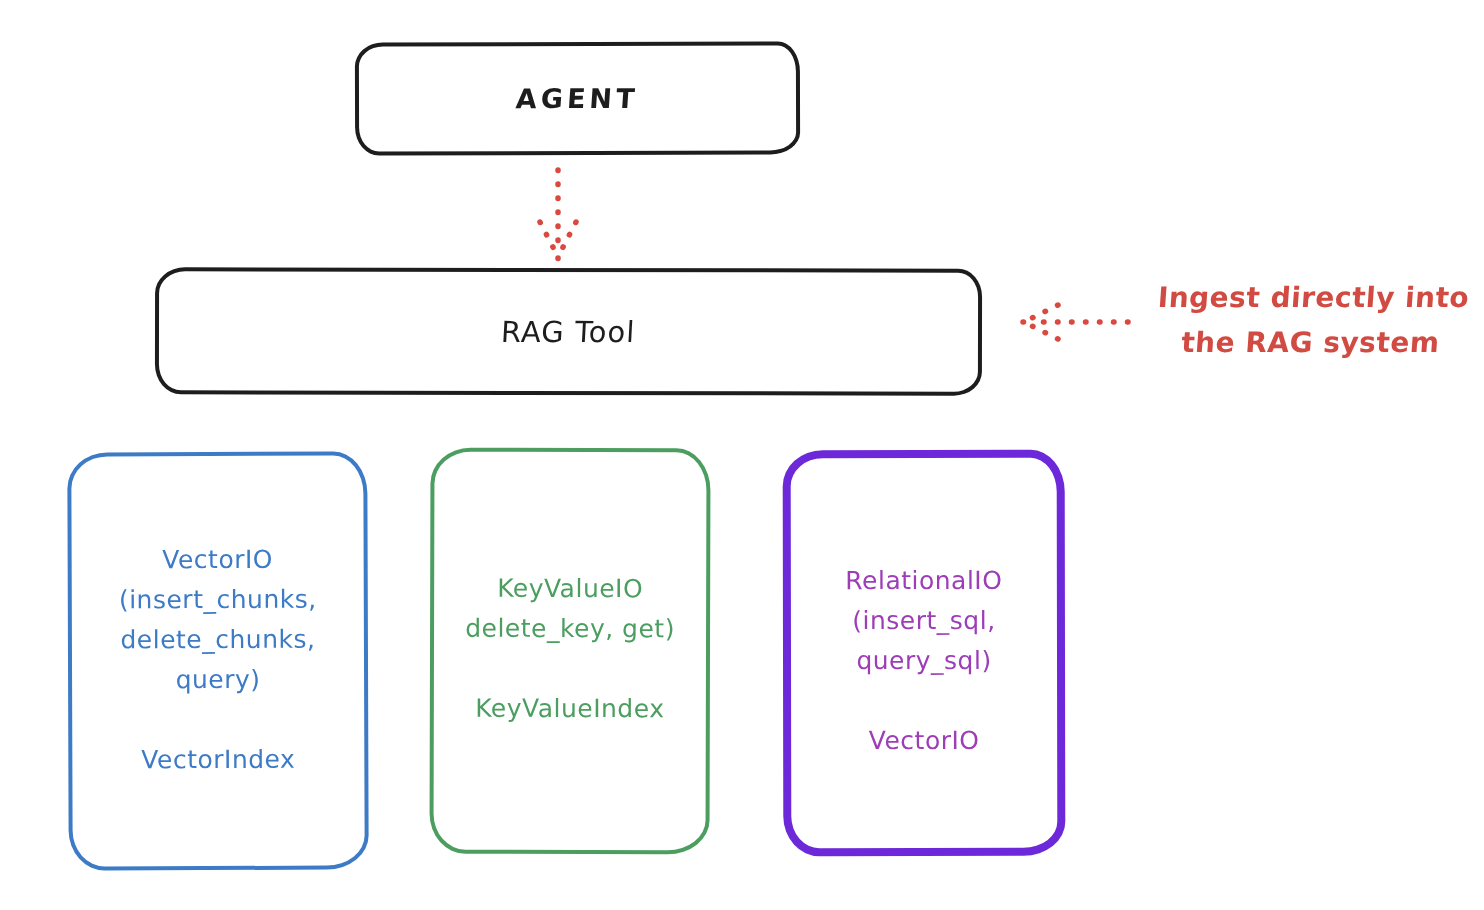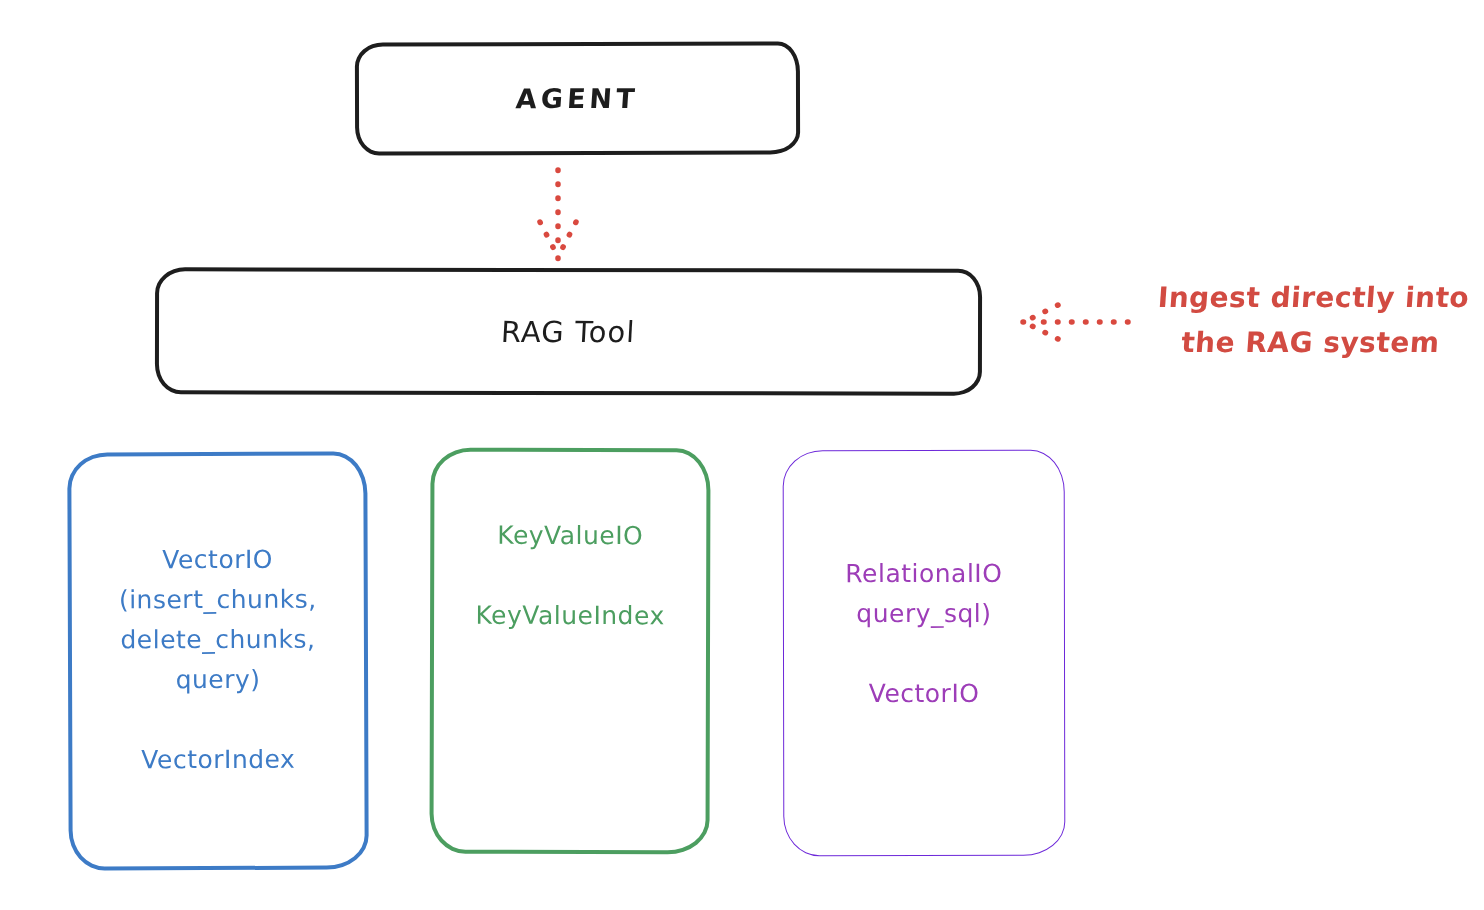--- a/index.html
+++ b/index.html
@@ -71,33 +71,33 @@
   }
   #key-value-io-node {
     left: 430px; top: 448px;
     width: 280px; height: 406px;
     border: 4px solid #4c9e60;
     transform: rotate(0.15deg);
   }
   #relational-io-node {
     left: 783px; top: 450px;
     width: 282px; height: 406px;
-    border: 1px solid #6d28d9;
+    border: 8px solid #6d28d9;
     transform: rotate(-0.1deg);
   }
   .store-text {
     width: 100%;
     text-align: center;
     font-size: 25px;
     line-height: 40px;
     white-space: nowrap;
     letter-spacing: 0.5px;
   }
   #vector-io-node .store-text { color: #3d7bc6; padding-top: 84px; }
-  #key-value-io-node .store-text { color: #4c9e60; padding-top: 64px; }
+  #key-value-io-node .store-text { color: #4c9e60; padding-top: 117px; }
   #relational-io-node .store-text { color: #9d3db8; padding-top: 103px; }
   .index-label { margin-top: 40px; }
 
   
   #ingest-annotation {
     position: absolute;
     left: 1140px; top: 275px;
     width: 344px;
     text-align: center;
     color: #d24b42;
@@ -142,27 +142,29 @@
       <div>(insert_chunks,</div>
       <div>delete_chunks,</div>
       <div>query)</div>
       <div class="index-label">VectorIndex</div>
     </div>
   </div>
 
   <div class="node store-node" id="key-value-io-node">
     <div class="store-text">
       <div>KeyValueIO</div>
+      <div>delete_key, get)</div>
       <div class="index-label">KeyValueIndex</div>
     </div>
   </div>
 
   <div class="node store-node" id="relational-io-node">
     <div class="store-text">
       <div>RelationalIO</div>
+      <div>(insert_sql,</div>
       <div>query_sql)</div>
       <div class="index-label">VectorIO</div>
     </div>
   </div>
 
   <div id="ingest-annotation">
     <div>Ingest directly into</div>
     <div>the RAG system</div>
   </div>
 

